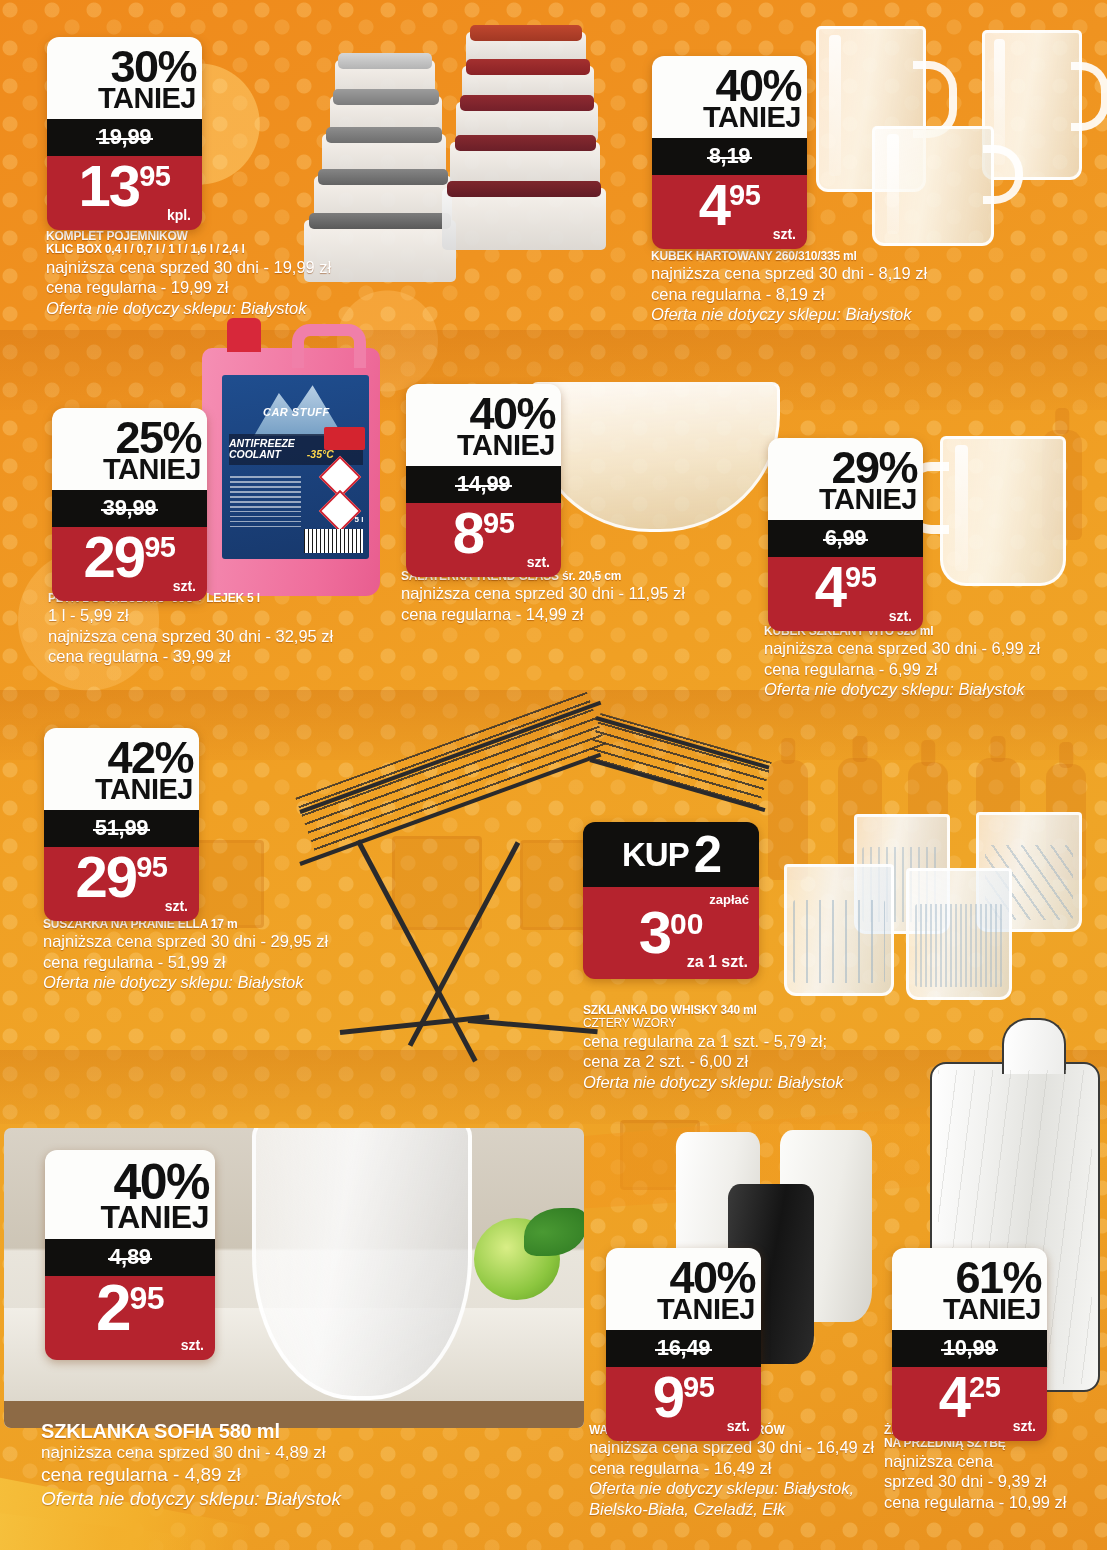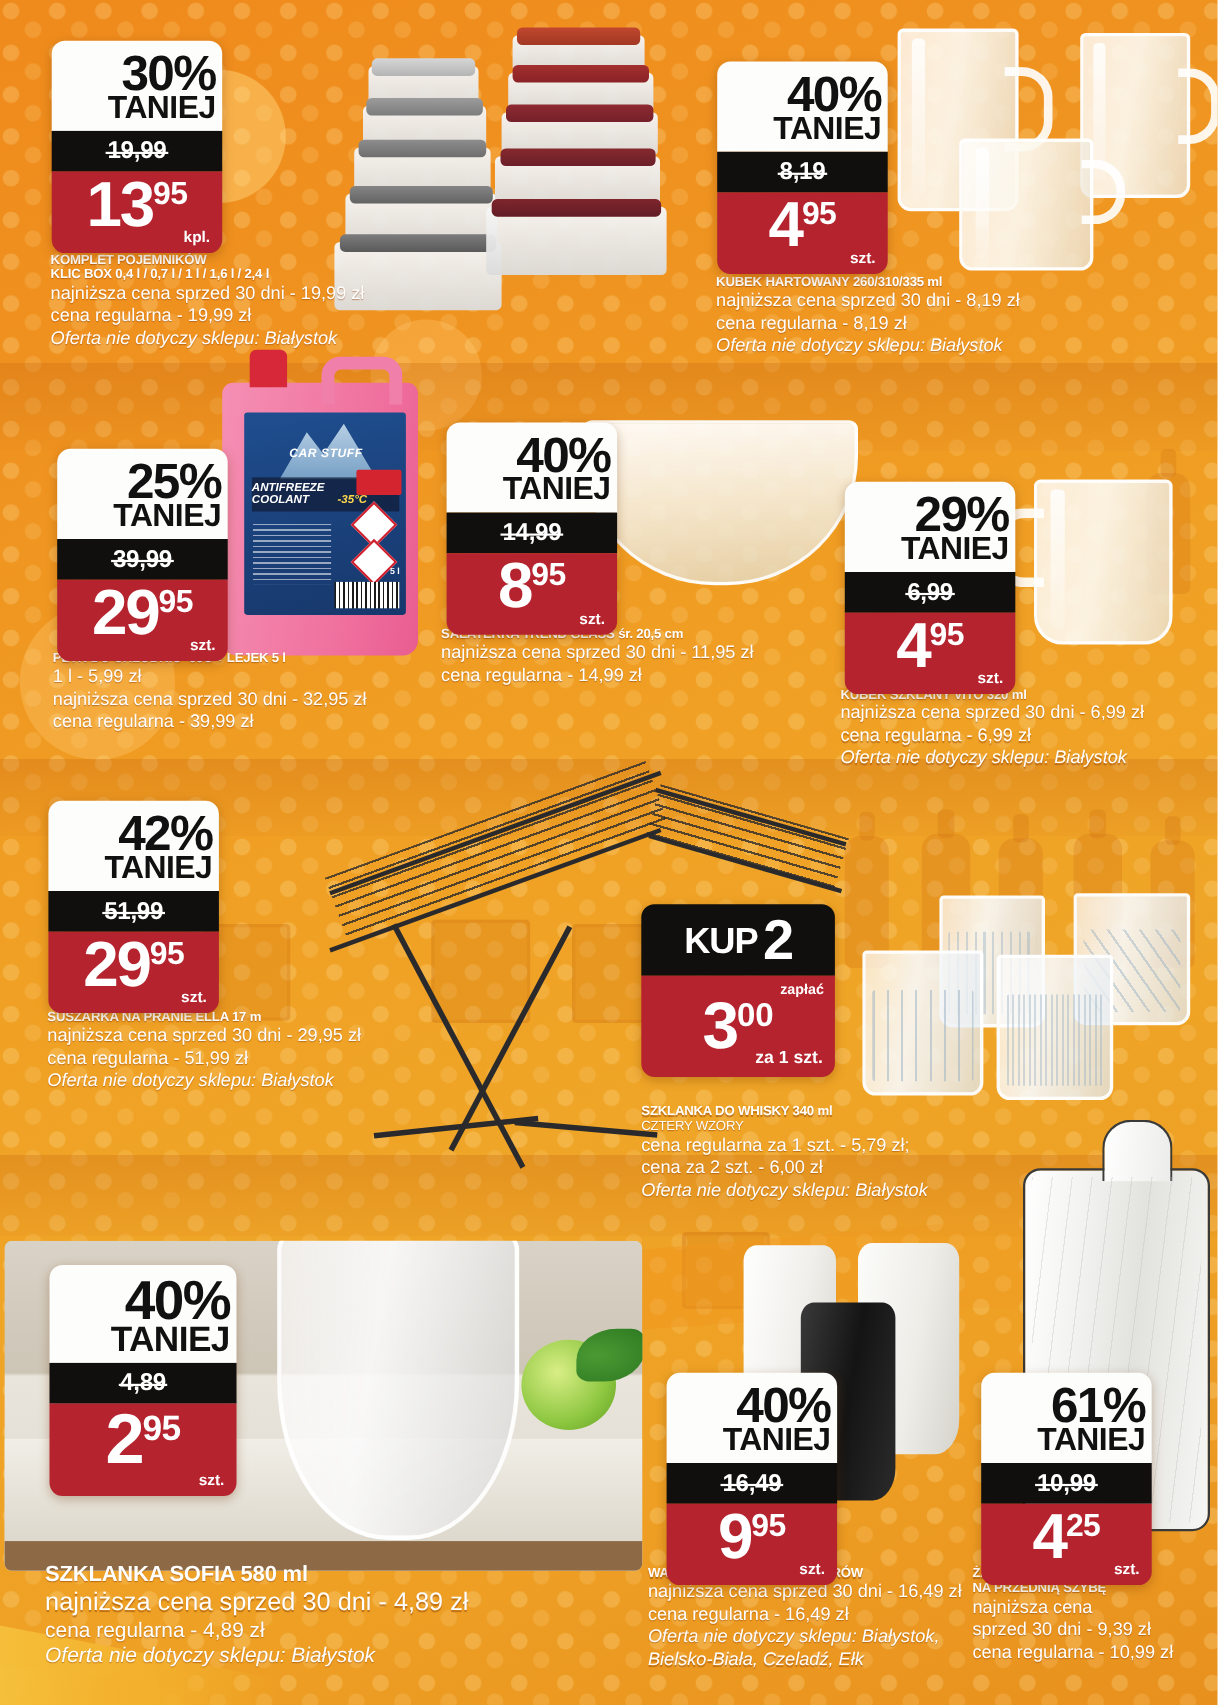--- a/index.html
+++ b/index.html
@@ -680,21 +680,21 @@
   <div class="ptext" style="left:583px;top:1004px;width:400px;">
     <div class="title">SZKLANKA DO WHISKY 340 ml</div>
     <div class="title" style="font-weight:400;">CZTERY WZORY</div>
     <div class="sub">cena regularna za 1 szt. - 5,79 zł;</div>
     <div class="sub">cena za 2 szt. - 6,00 zł</div>
     <div class="note">Oferta nie dotyczy sklepu: Białystok</div>
   </div>
 
   <div class="ptext" style="left:41px;top:1420px;width:520px;">
     <div class="title" style="font-size:20px;">SZKLANKA SOFIA 580 ml</div>
-    <div class="sub" style="font-size:23px;">najniższa cena sprzed  30 dni - 4,89 zł</div>
+    <div class="sub" style="font-size:17px;">najniższa cena sprzed  30 dni - 4,89 zł</div>
     <div class="sub" style="font-size:19px;">cena regularna - 4,89 zł</div>
     <div class="note" style="font-size:19px;">Oferta nie dotyczy sklepu: Białystok</div>
   </div>
 
   <div class="ptext" style="left:589px;top:1424px;width:300px;">
     <div class="title">WAZON TULIP 16,5 MIX KOLORÓW</div>
     <div class="sub">najniższa cena sprzed  30 dni - 16,49 zł</div>
     <div class="sub">cena regularna - 16,49 zł</div>
     <div class="note">Oferta nie dotyczy sklepu: Białystok,</div>
     <div class="note">Bielsko-Biała, Czeladź, Ełk</div>

